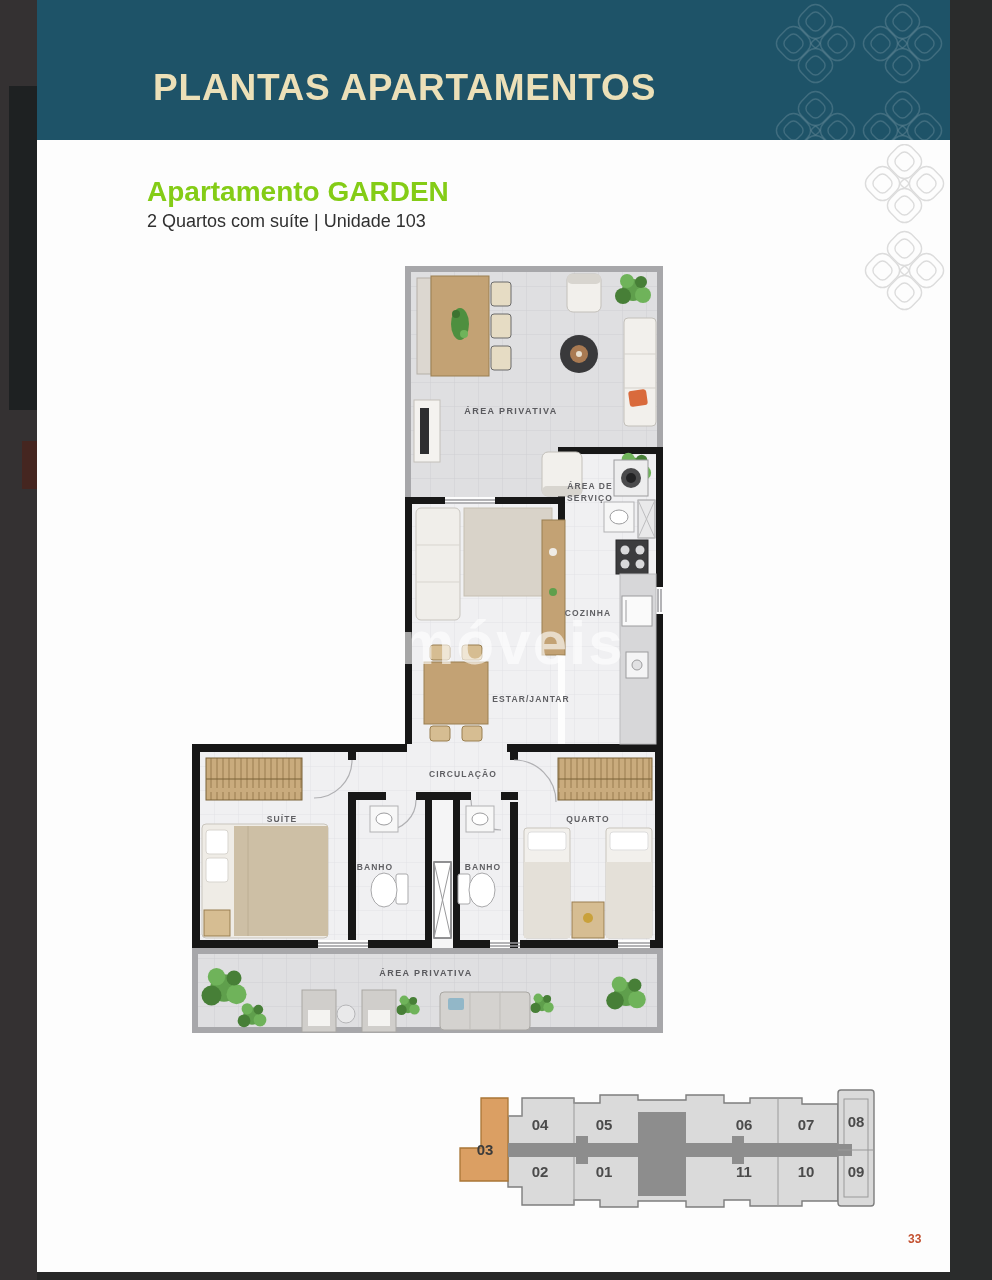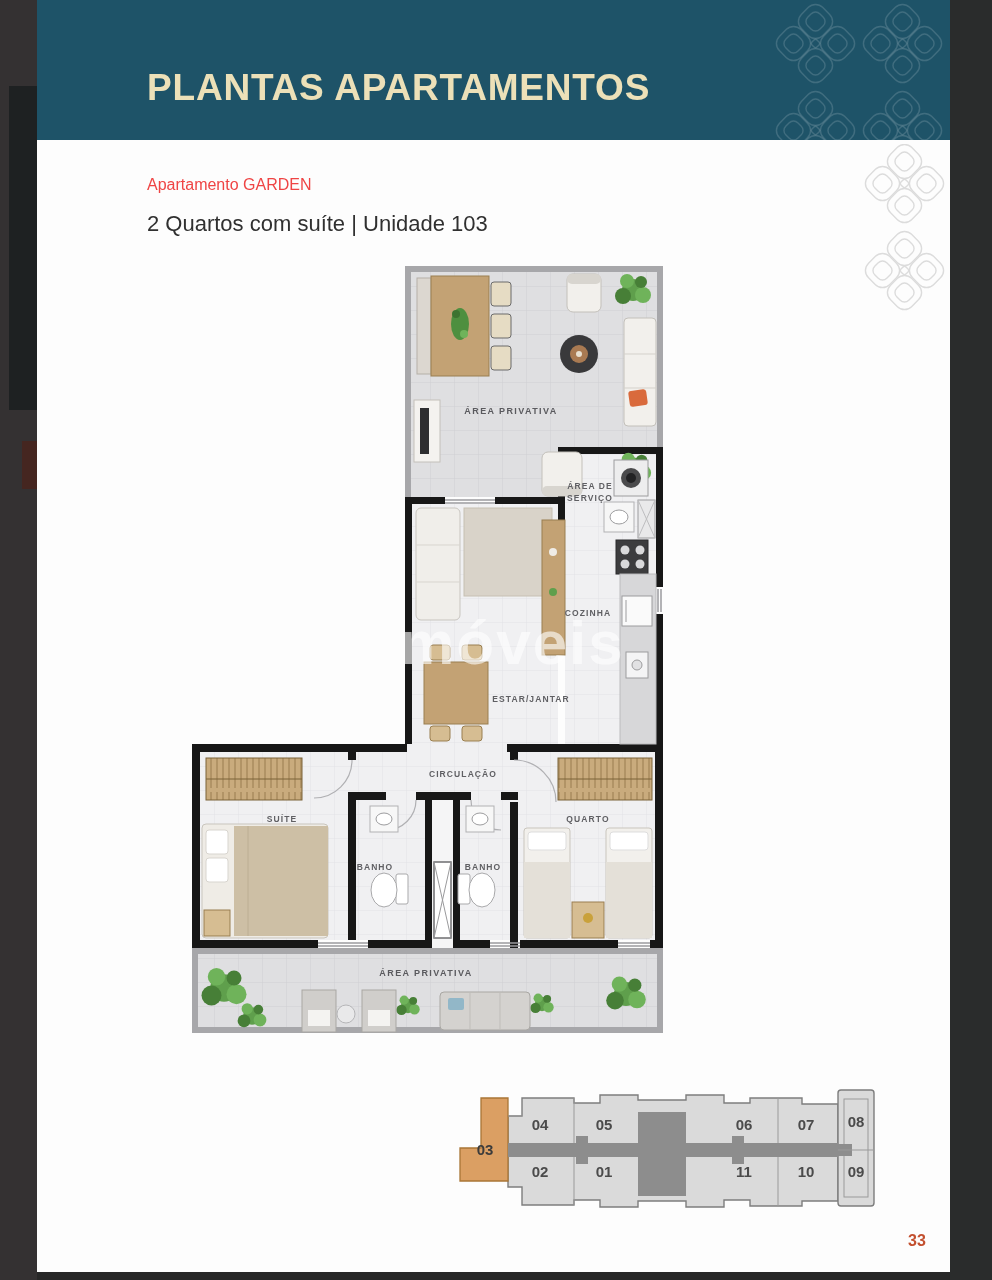--- a/index.html
+++ b/index.html
@@ -7,26 +7,26 @@
           font-family:"Liberation Sans",sans-serif;}
   .abs{position:absolute;}
   
   .left-strip{left:0;top:0;width:37px;height:1280px;background:#343132;}
   .left-panel{left:9px;top:86px;width:28px;height:324px;background:#1e2122;}
   .left-red{left:22px;top:441px;width:15px;height:48px;background:#452620;}
   .right-strip{left:950px;top:0;width:42px;height:1280px;background:#2a2c2c;}
   
   .page{left:37px;top:0;width:913px;height:1272px;background:#fdfdfd;}
   .header{left:37px;top:0;width:913px;height:140px;background:#1e5368;}
-  .header-title{left:147px;top:67px;font-size:37px;font-weight:800;color:#ece0b8;letter-spacing:.8px;white-space:nowrap;}
-  .apt-title{left:147px;top:176px;font-size:16px;font-weight:400;color:#ef4444;}
-  .apt-sub{left:147px;top:211px;font-size:22px;font-weight:400;color:#303030;}
+  .header-title{left:153px;top:67px;font-size:37px;font-weight:800;color:#ece0b8;letter-spacing:.8px;white-space:nowrap;}
+  .apt-title{left:147px;top:176px;font-size:28px;font-weight:700;color:#84cc16;}
+  .apt-sub{left:147px;top:211px;font-size:18px;font-weight:400;color:#303030;}
   .apt-area{left:146px;top:250px;font-size:40px;font-weight:700;color:#8fcbe9;}
   .apt-area sup{font-size:22px;}
-  .page-num{left:908px;top:1232px;font-size:16px;font-weight:700;color:#c3502f;}
+  .page-num{left:908px;top:1232px;font-size:12px;font-weight:700;color:#c3502f;}
   
   .pl{font-family:"Liberation Sans",sans-serif;font-size:8.5px;font-weight:600;fill:#5f5f63;
       letter-spacing:1.1px;text-anchor:middle;}
   .pl2{font-family:"Liberation Sans",sans-serif;font-size:9px;font-weight:600;fill:#5a5a5e;
       letter-spacing:1.4px;text-anchor:middle;}
   .wm{font-family:"Liberation Sans",sans-serif;font-size:62px;font-weight:700;
       fill:rgba(255,255,255,.62);text-anchor:middle;letter-spacing:2px;}
   .kn{font-family:"Liberation Sans",sans-serif;font-size:15px;font-weight:700;fill:#4b4b4b;text-anchor:middle;}
   .kn-hl{font-family:"Liberation Sans",sans-serif;font-size:15px;font-weight:700;fill:#3b3b3b;text-anchor:middle;}
 </style>

